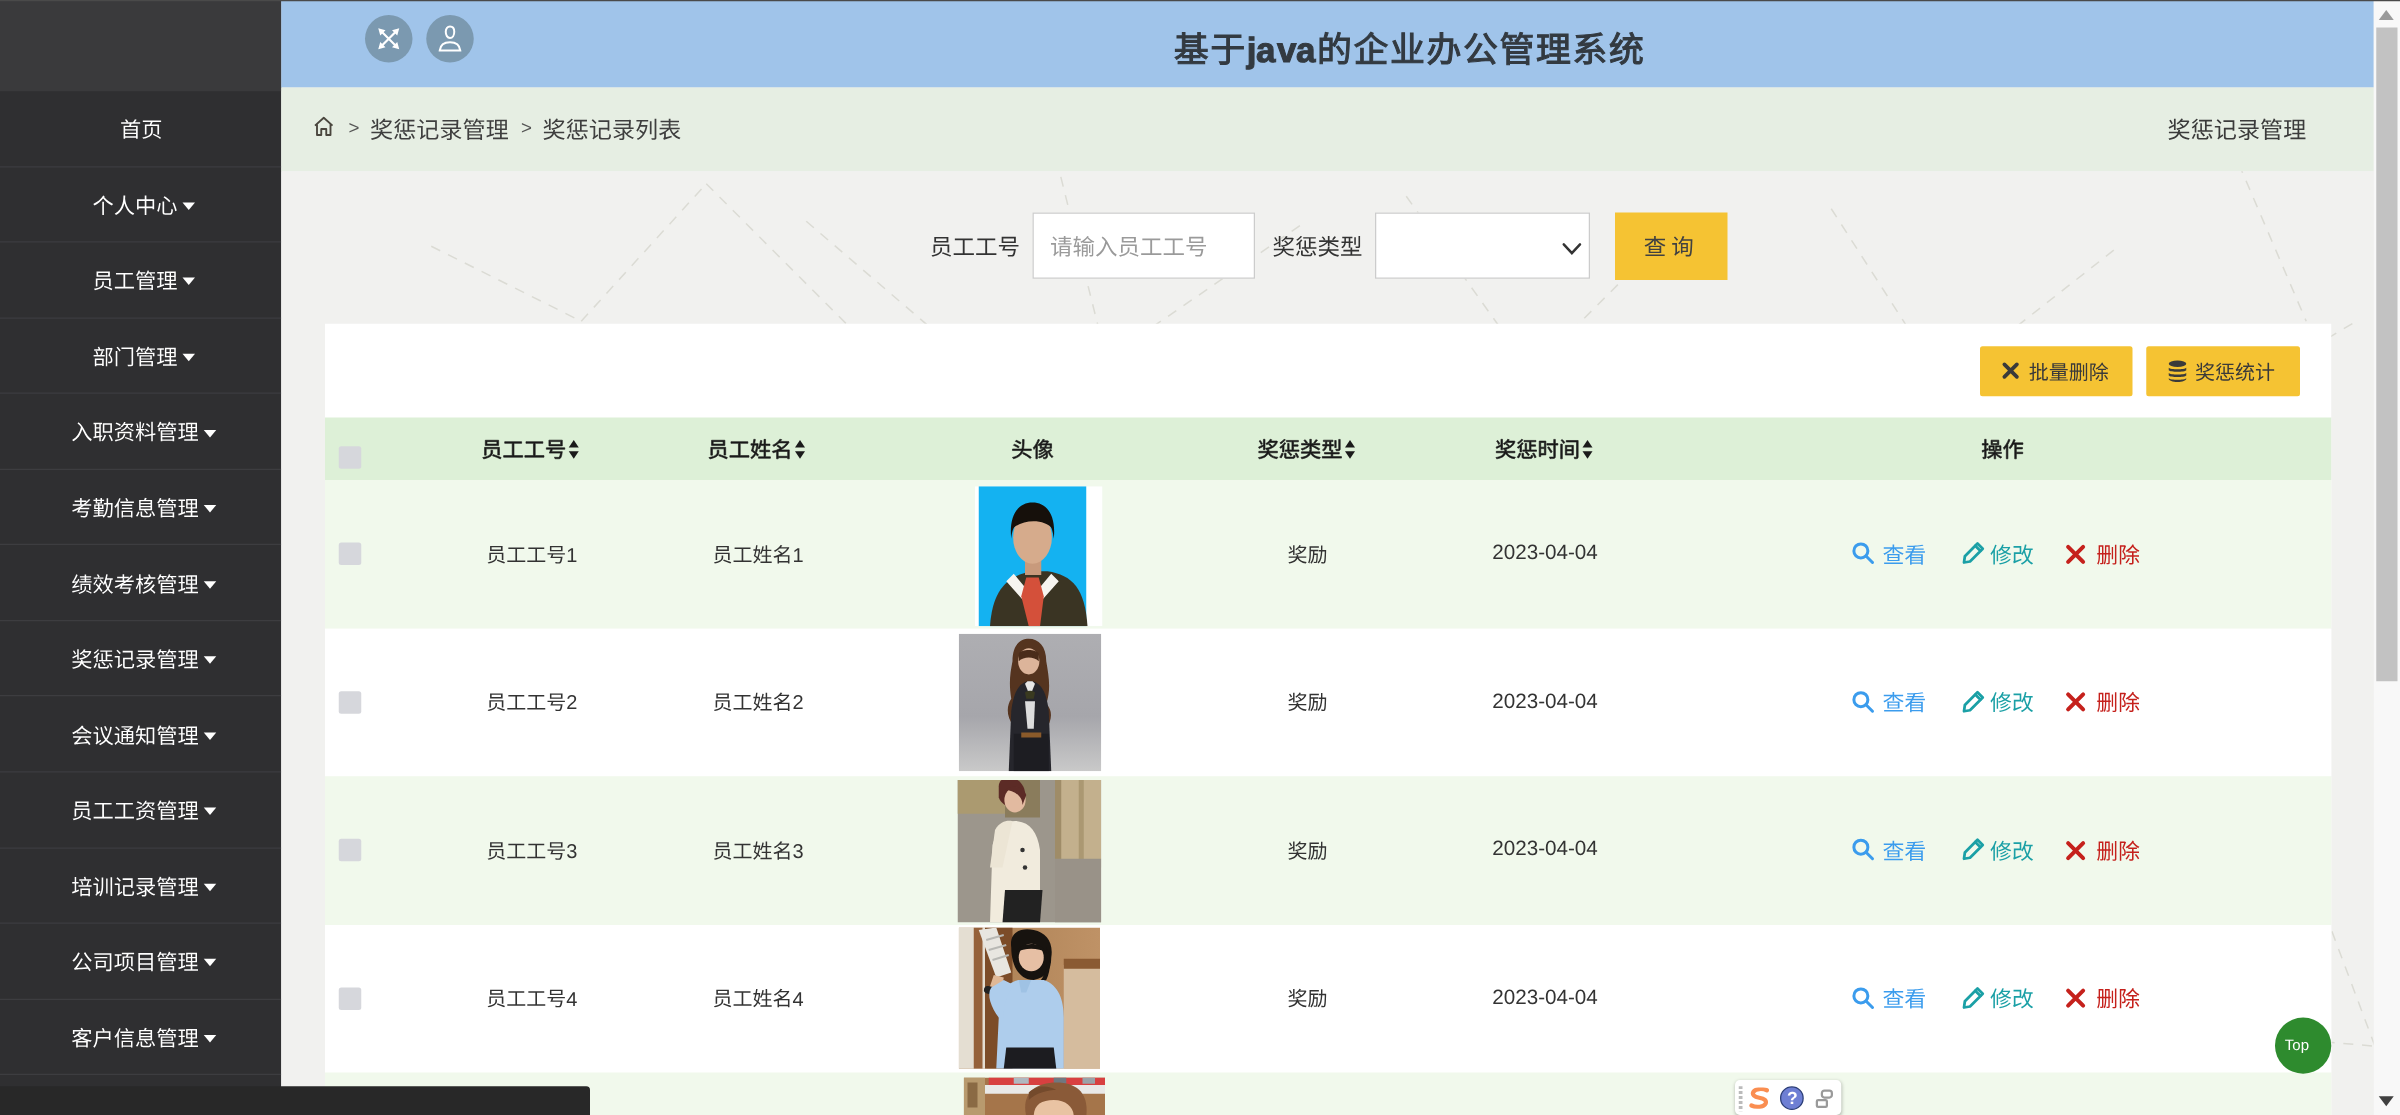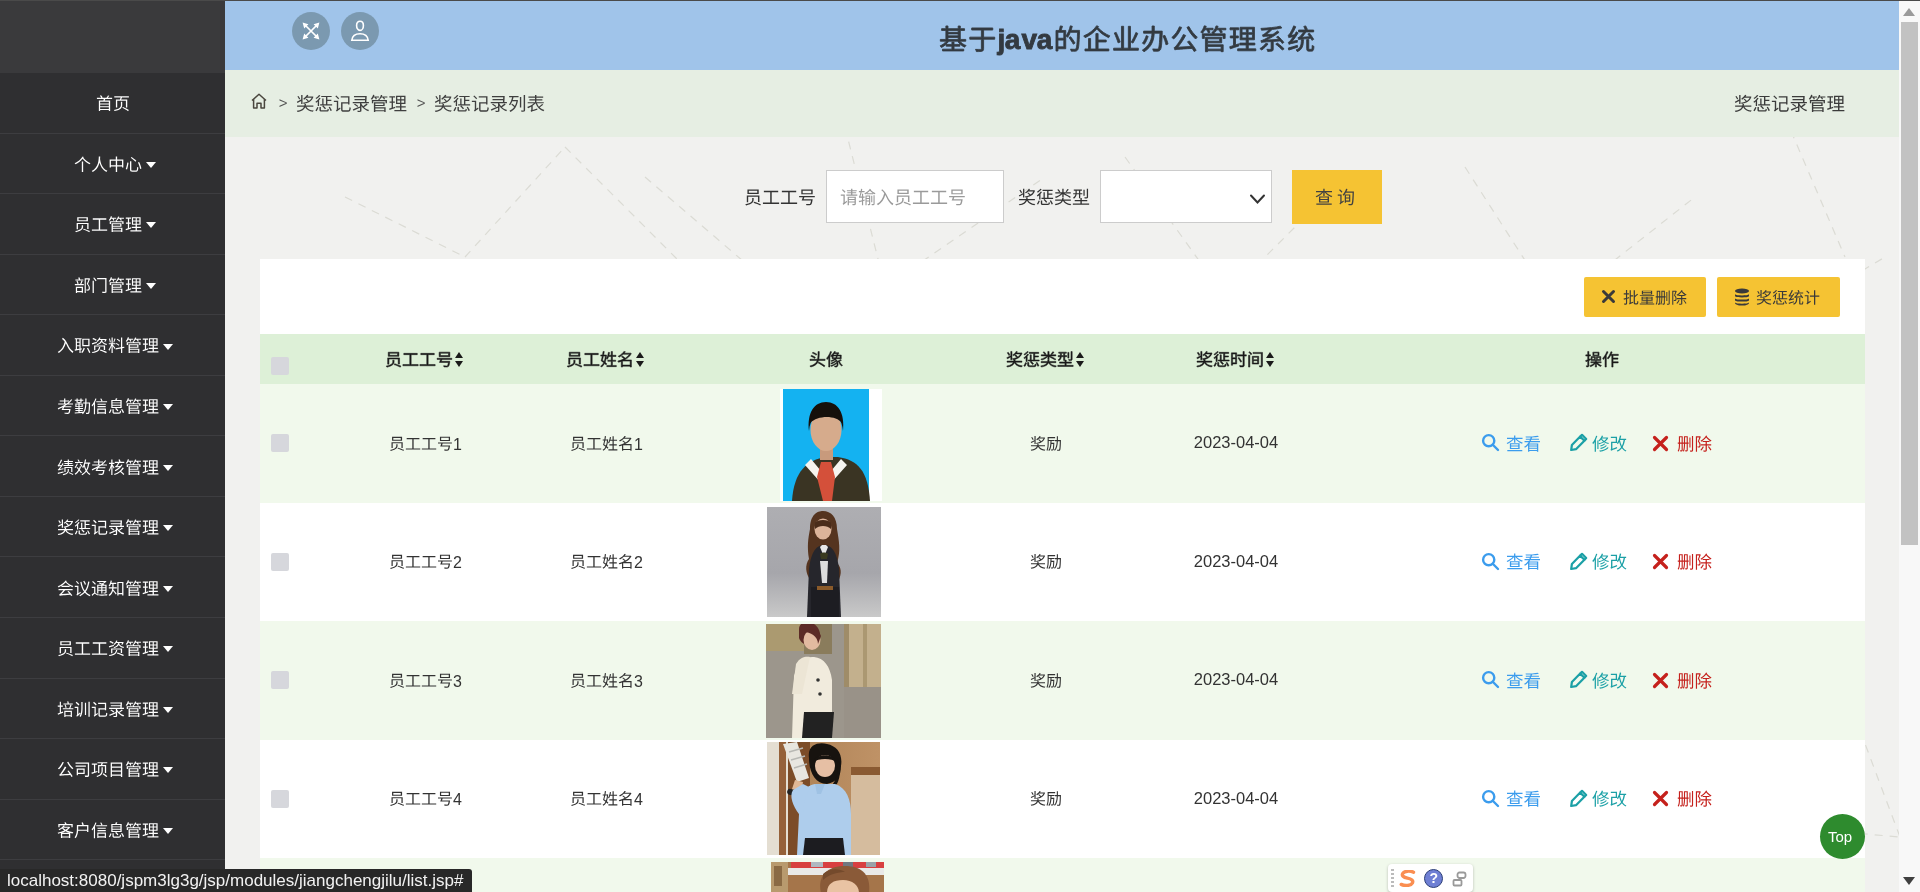--- a/index.html
+++ b/index.html
@@ -854,23 +854,22 @@
           <use href="#g5220" x="0.000"></use>
           <use href="#g9664" x="1.000"></use>
         </g>
       </svg>
     </div>
 <div style="position:absolute;left:1899px;top:0;width:21px;height:892px;background:#f8f8f8"></div>
 <div style="position:absolute;left:1903px;top:8px;width:0;height:0;border-left:6.5px solid transparent;border-right:6.5px solid transparent;border-bottom:8px solid #9a9a9a"></div>
 <div style="position:absolute;left:1901px;top:22px;width:17px;height:523px;background:#c2c2c2"></div>
 <div style="position:absolute;left:1903px;top:877px;width:0;height:0;border-left:6.5px solid transparent;border-right:6.5px solid transparent;border-top:8px solid #404040"></div>
 <div style="position:absolute;left:1820px;top:814px;width:45px;height:45px;border-radius:50%;background:#2e8b2e"></div>
-<div style="position:absolute;left:1827.9px;font-family:Liberation Sans,sans-serif;font-size:15px;color:#fff;line-height:25.375px;white-space:pre;top:823.8px;">Top</div>
+<div style="position:absolute;left:1827.9px;font-family:Liberation Sans,sans-serif;font-size:12px;color:#fff;line-height:25.375px;white-space:pre;top:823.8px;">Top</div>
 <div style="position:absolute;left:0;top:869px;width:472px;height:23px;background:#282828;border-top-right-radius:3px"></div>
-<div style="position:absolute;left:7.0px;font-family:Liberation Sans,sans-serif;font-size:17px;color:#f2f2f2;line-height:24.65px;white-space:pre;top:868.7px;">localhost:8080/jspm3lg3g/jsp/modules/jiangchengjilu/list.jsp#</div>
 <div style="position:absolute;left:1388px;top:864px;width:85px;height:28px;background:#fff;border-radius:4px;box-shadow:0 1px 3px rgba(0,0,0,.25)"></div>
 <div style="position:absolute;left:1391px;top:869px;width:3px;height:20px;background-image:repeating-linear-gradient(#bbb 0 2px, transparent 2px 4px)"></div>
 <svg style="position:absolute;left:1398px;top:870px" width="19" height="17" viewBox="0 0 19 17">
       <path d="M15.5 2.2 C12 0.6 6.5 0.8 4.8 3.4 C3.4 5.6 5.4 7.4 9.4 8.2 C13.6 9 15.6 10.4 14.4 13 C13 15.8 7 16.2 3.2 14.4" fill="none" stroke="#fa8e51" stroke-width="3.4" stroke-linecap="round"></path>
     </svg>
 <div style="position:absolute;left:1424px;top:869px;width:19px;height:19px;border-radius:50%;background:#6e7fd4;border:1px solid #2c3e77;box-sizing:border-box"></div>
 <div style="position:absolute;left:1429.6px;font-family:Liberation Sans,sans-serif;font-size:14px;color:#fff;line-height:20.3px;white-space:pre;top:868.4px;font-weight:bold;">?</div>
 <svg style="position:absolute;left:1452px;top:871px" width="15" height="16" viewBox="0 0 15 16" fill="none" stroke="#9a9a9a" stroke-width="1.8">
       <rect x="5.5" y="1.5" width="8" height="5.5" rx="2"></rect>
       <rect x="1.5" y="9" width="8" height="5.5" rx="1"></rect>

